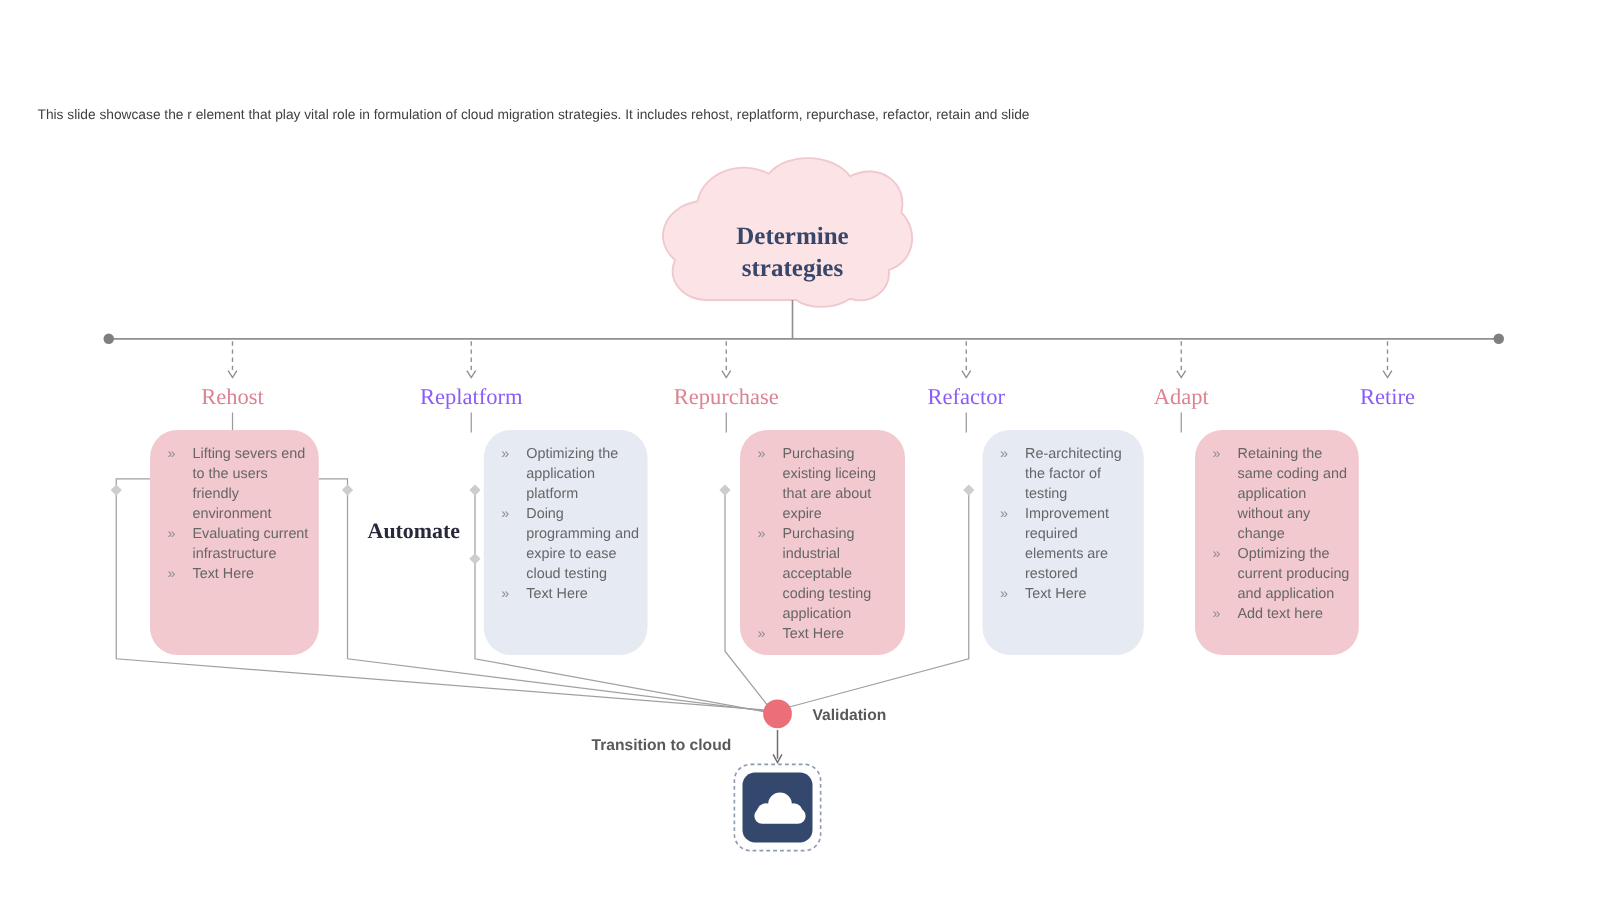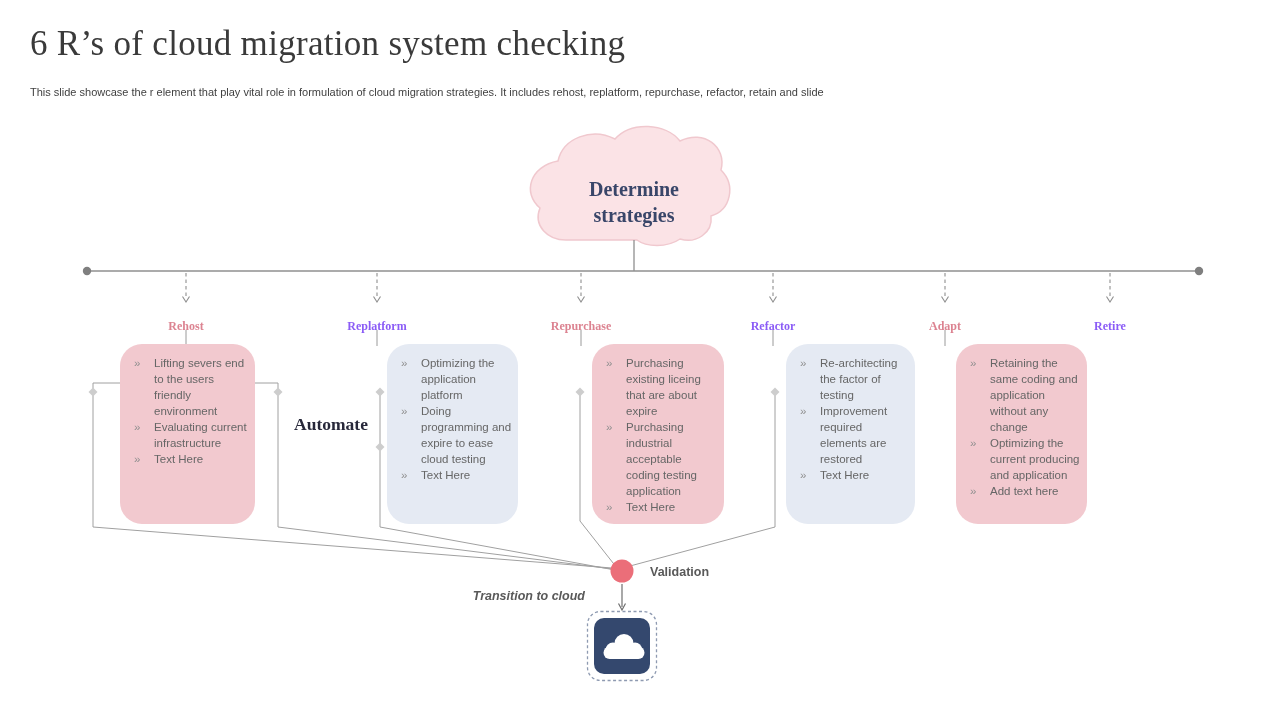--- a/index.html
+++ b/index.html
@@ -10,38 +10,38 @@
 
   .title { position:absolute; left:30px; top:24px; font-family:"Liberation Serif", serif; font-weight:500;
            font-size:35px; color:#3a3a3a; letter-spacing:.3px; white-space:nowrap; }
   .subtitle { position:absolute; left:30px; top:86px; font-size:11px; color:#3f3f3f; white-space:nowrap; }
   .footer { position:absolute; left:0; top:700px; width:1280px; text-align:center; font-size:11px; color:#575757; }
 
   .root-label { position:absolute; left:634px; top:176px; transform:translateX(-50%); width:170px;
                 text-align:center; font-family:"Liberation Serif", serif; font-weight:bold; font-size:20px;
                 line-height:26px; color:#394669; white-space:pre-line; }
 
-  .branch-label { position:absolute; top:319px; transform:translateX(-50%); font-family:"Liberation Serif", serif;
-                  font-weight:bold; font-size:12px; white-space:nowrap; }
+  .branch-label { position:absolute; top:307px; transform:translateX(-50%); font-family:"Liberation Serif", serif;
+                  font-weight:normal; font-size:18px; white-space:nowrap; }
   .rose { color:#dc8391; }
   .navy { color:#8b5cf6; }
 
   .card { position:absolute; top:344px; height:180px; border-radius:22px; padding:11px 6px 8px 10px;
           font-size:11.5px; line-height:16px; color:#666666; }
   .card.pink { background:#f2c9cf; }
   .card.blue { background:#e5eaf3; }
   .card ul { list-style:none; }
   .card li { position:relative; padding-left:24px; }
   .card li .m { position:absolute; left:4px; top:0; color:#8f8f8f; }
 
   .note { position:absolute; font-weight:bold; color:#595959; font-size:12.5px; white-space:nowrap; }
   .automate { left:331px; top:383px; transform:translateX(-50%); font-family:"Liberation Serif", serif;
               font-size:17.5px; color:#27283a;margin-top:31px; }
   .validation { left:650px; top:565px; }
-  .transition { left:425px; top:589px; width:160px; text-align:right;font-style:italic; }
+  .transition { left:425px; top:589px; width:160px; text-align:right; }
 </style>
 </head>
 <body>
 
 <div class="slide">
 
   <svg class="connectors" viewBox="0 0 1280 720">
 
     <path d="M 568 240 C 547 241 533 225 540 208 C 522 193 530 166 558 161
              C 563 138 592 127 615 139 C 631 121 666 123 680 141
@@ -120,21 +120,20 @@
       <rect x="594" y="618" width="56" height="56" rx="10" fill="#34486e"></rect>
       <g fill="#ffffff">
         <circle cx="613" cy="650" r="7.5"></circle>
         <circle cx="624" cy="643.5" r="9.5"></circle>
         <circle cx="635" cy="649.5" r="7"></circle>
         <rect x="603.5" y="646.5" width="41" height="12.5" rx="6.2"></rect>
       </g>
     </g>
   </svg>
 
-  <h1 class="title">6 R’s of cloud migration system checking</h1>
   <p class="subtitle">This slide showcase the r element that play vital role in formulation of cloud migration strategies. It includes rehost, replatform, repurchase, refactor, retain and slide</p>
 
   <div class="root-label">Determine
 strategies</div>
 
   <div class="branch-label rose" style="left:186px">Rehost</div>
   <div class="branch-label navy" style="left:377px">Replatform</div>
   <div class="branch-label rose" style="left:581px">Repurchase</div>
   <div class="branch-label navy" style="left:773px">Refactor</div>
   <div class="branch-label rose" style="left:945px">Adapt</div>

